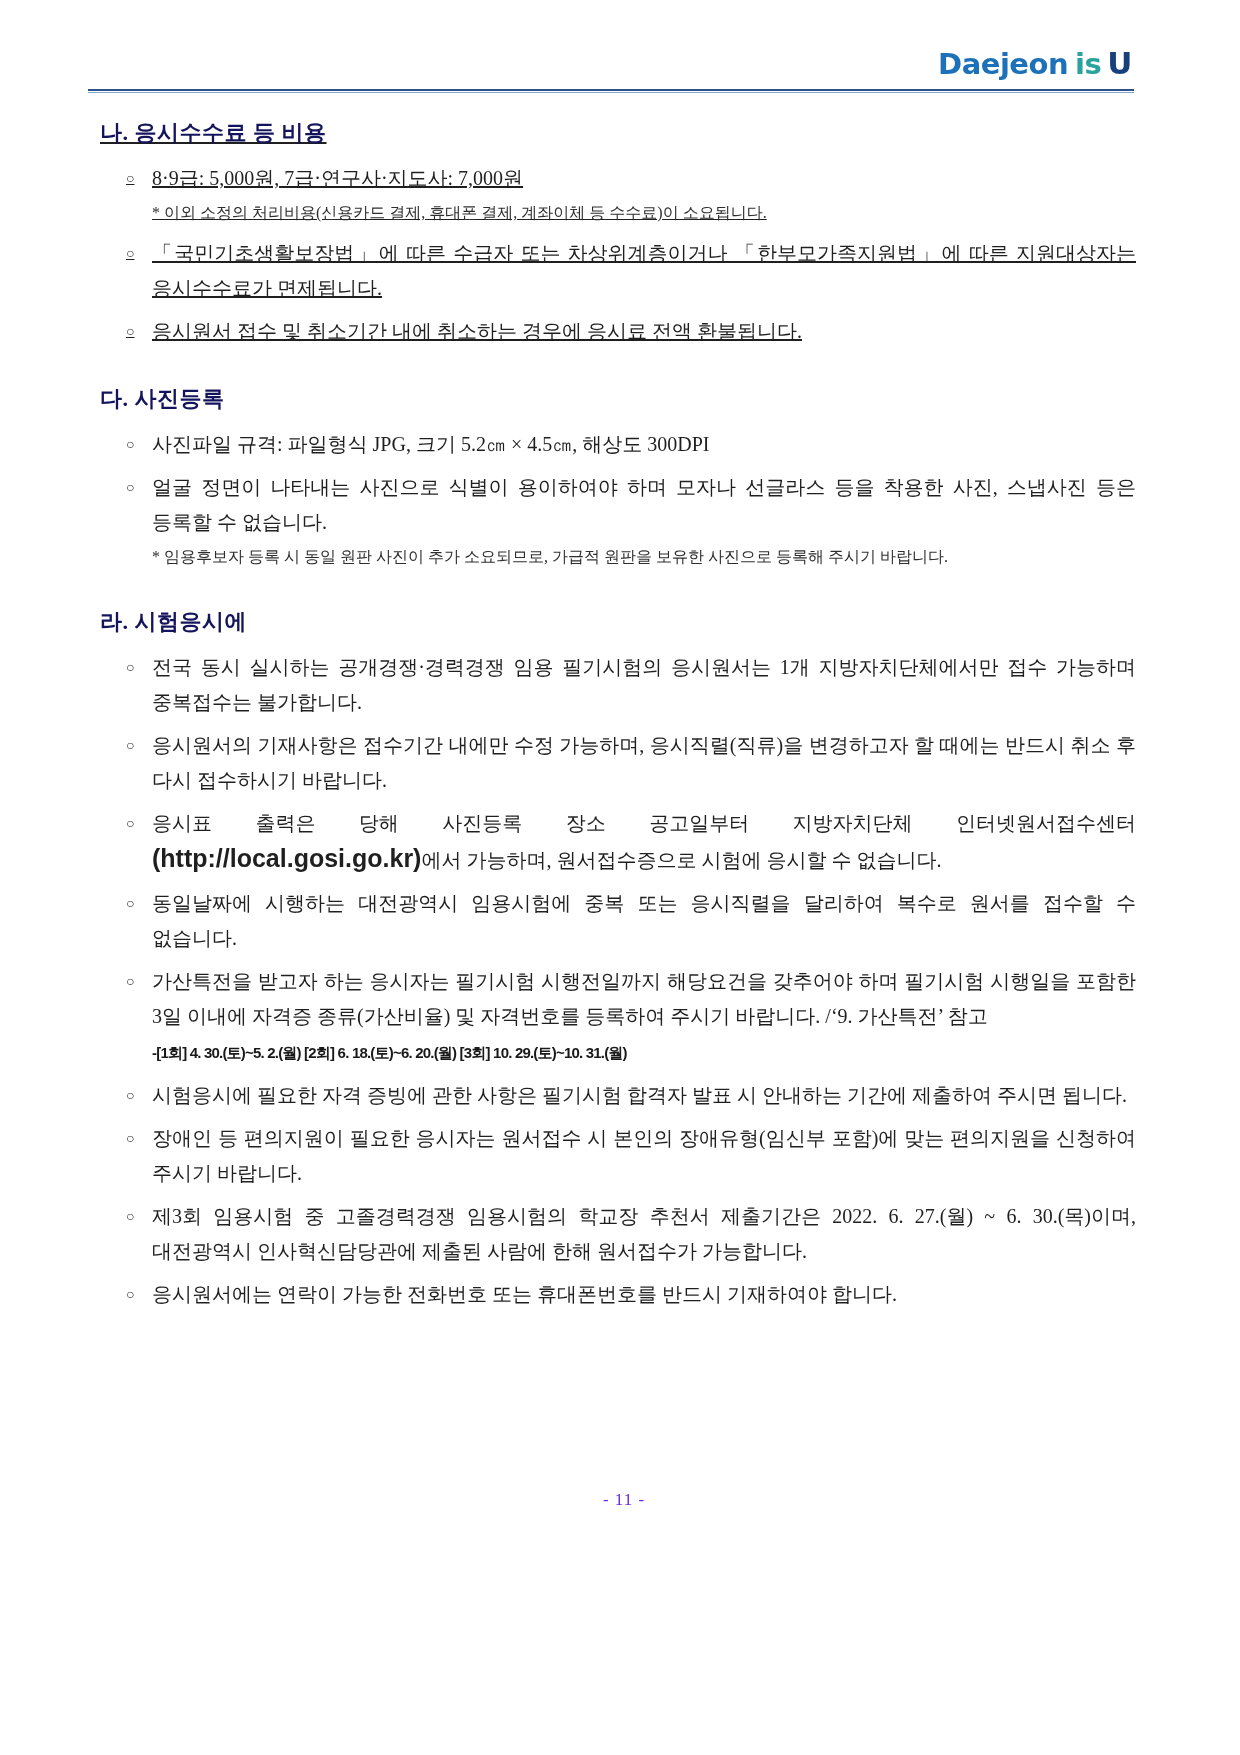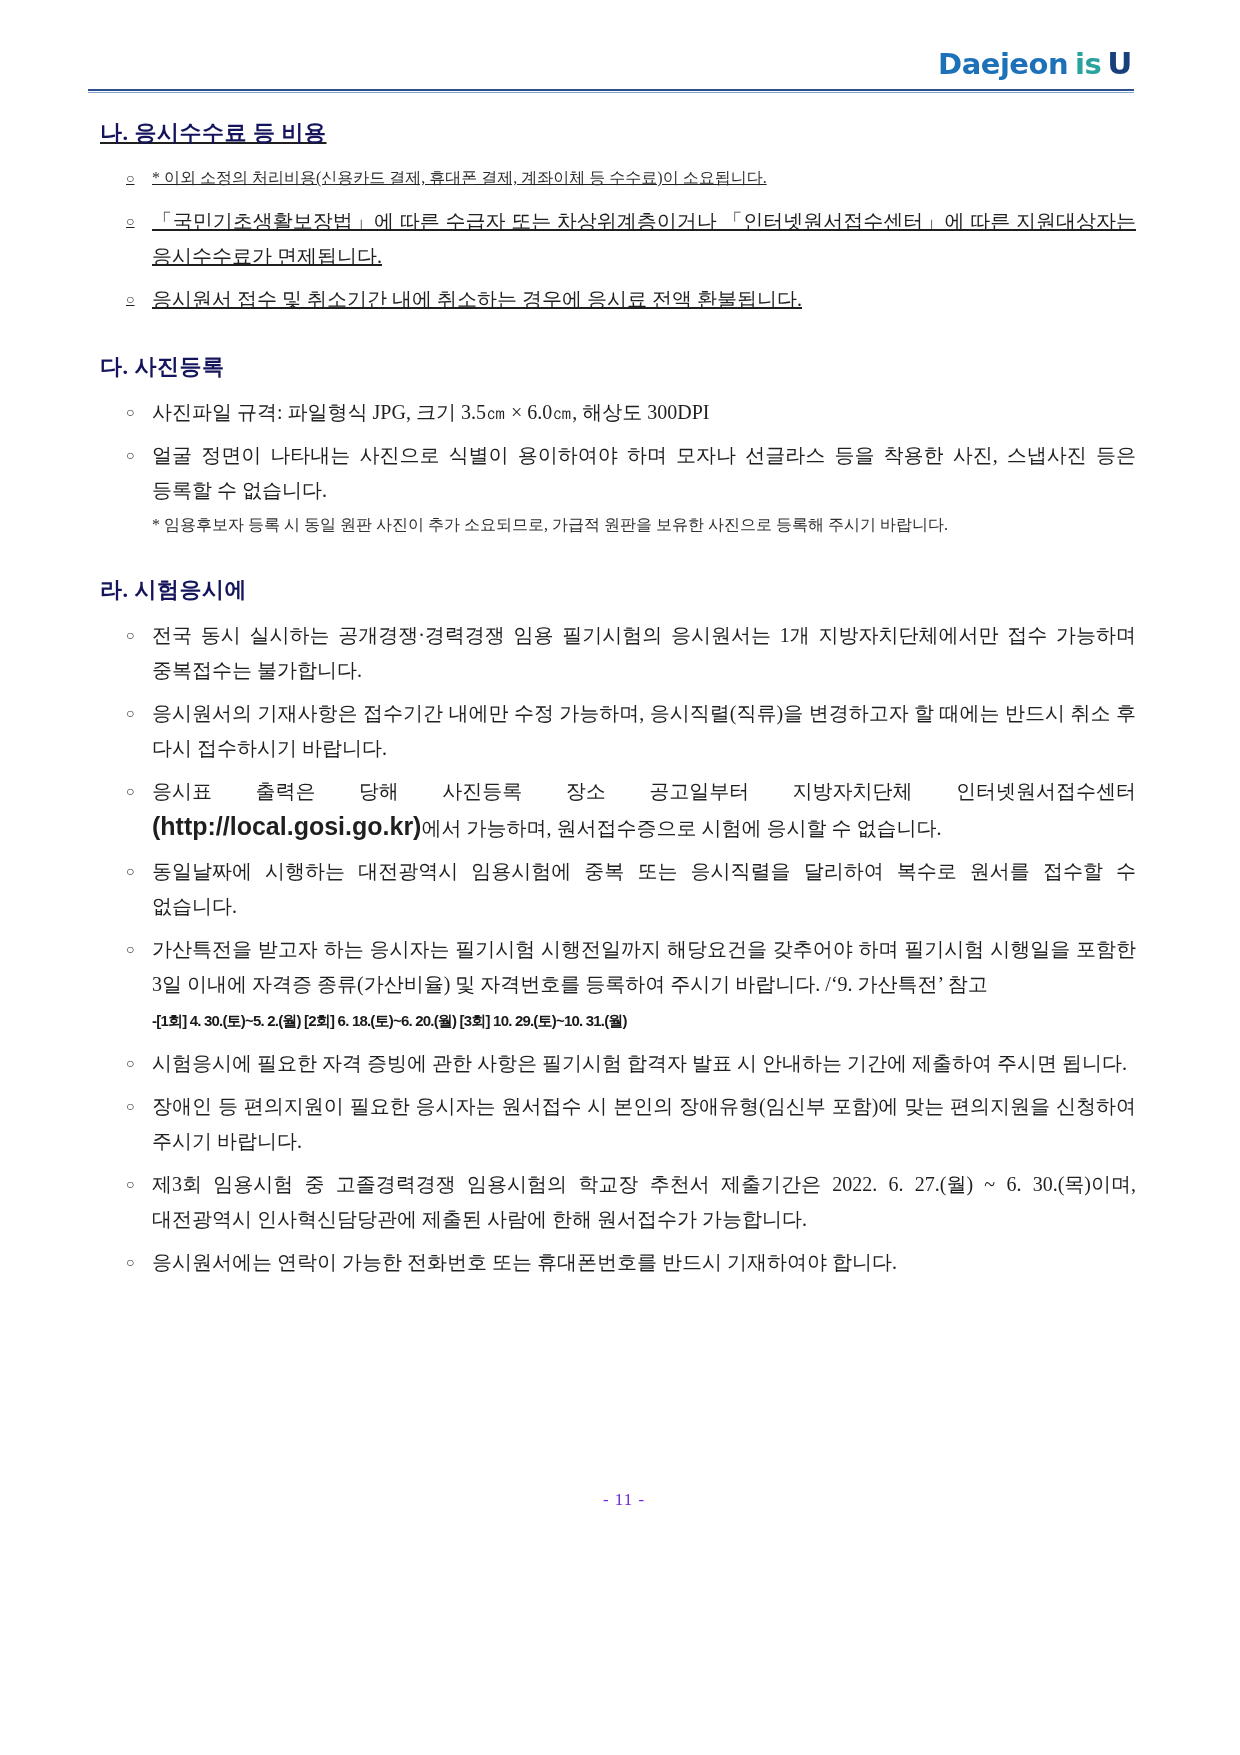--- a/index.html
+++ b/index.html
@@ -75,46 +75,47 @@
   </header>
 
   <main class="content">
 
     <section class="section">
       <h2 class="section-title">나. 응시수수료 등 비용</h2>
 
       <div class="bullet">
         <span class="marker">○</span>
         <div class="bbody">
+          <div class="btext">8·9급: 5,000원, 7급·연구사·지도사: 7,000원</div>
           <div class="note">* 이외 소정의 처리비용(신용카드 결제, 휴대폰 결제, 계좌이체 등 수수료)이 소요됩니다.</div>
         </div>
       </div>
 
       <div class="bullet">
         <span class="marker">○</span>
         <div class="bbody">
-          <div class="btext">「국민기초생활보장법」에 따른 수급자 또는 차상위계층이거나 「인터넷원서접수센터」에 따른 지원대상자는 응시수수료가 면제됩니다.</div>
+          <div class="btext">「국민기초생활보장법」에 따른 수급자 또는 차상위계층이거나 「한부모가족지원법」에 따른 지원대상자는 응시수수료가 면제됩니다.</div>
         </div>
       </div>
 
       <div class="bullet">
         <span class="marker">○</span>
         <div class="bbody">
           <div class="btext">응시원서 접수 및 취소기간 내에 취소하는 경우에 응시료 전액 환불됩니다.</div>
         </div>
       </div>
     </section>
 
     <section class="section">
       <h2 class="section-title">다. 사진등록</h2>
 
       <div class="bullet">
         <span class="marker">○</span>
         <div class="bbody">
-          <div class="btext">사진파일 규격: 파일형식 JPG,  크기 3.5㎝ × 6.0㎝, 해상도 300DPI</div>
+          <div class="btext">사진파일 규격: 파일형식 JPG,  크기 5.2㎝ × 4.5㎝, 해상도 300DPI</div>
         </div>
       </div>
 
       <div class="bullet">
         <span class="marker">○</span>
         <div class="bbody">
           <div class="btext">얼굴 정면이 나타내는 사진으로 식별이 용이하여야 하며 모자나 선글라스 등을 착용한 사진, 스냅사진 등은 등록할 수 없습니다.</div>
           <div class="note">* 임용후보자 등록 시 동일 원판 사진이 추가 소요되므로, 가급적 원판을 보유한 사진으로 등록해 주시기 바랍니다.</div>
         </div>
       </div>

